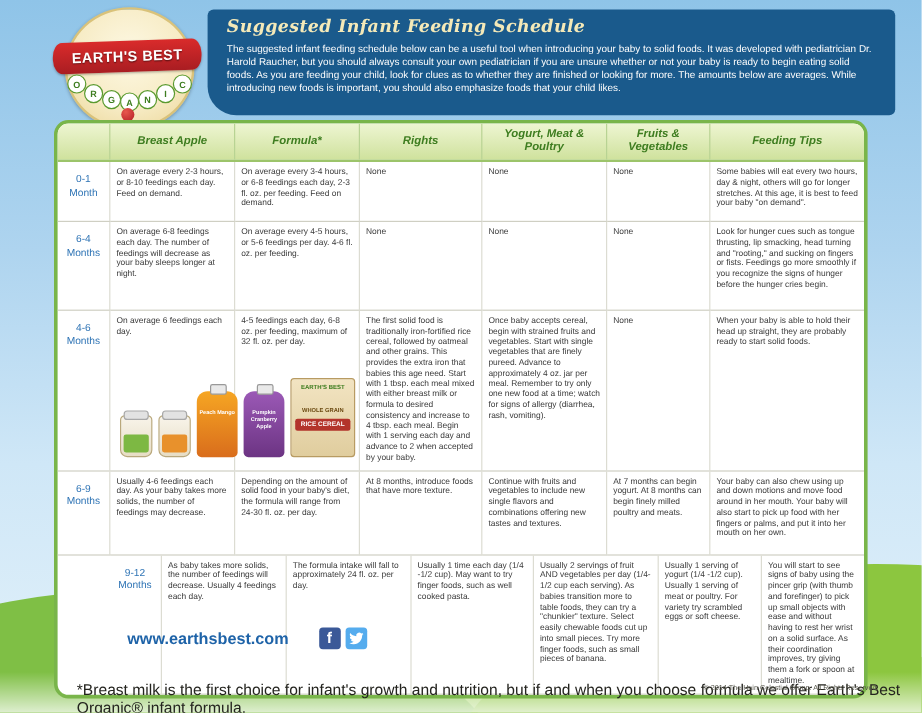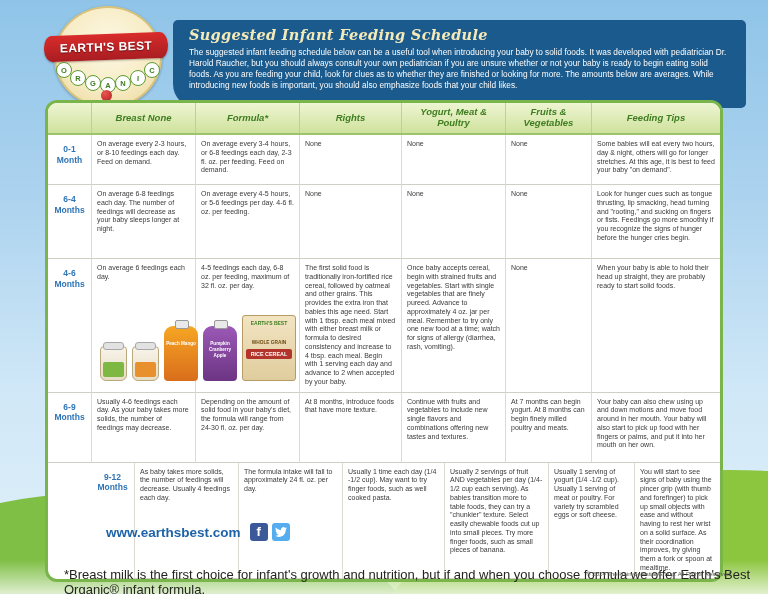--- a/index.html
+++ b/index.html
@@ -9,21 +9,21 @@
     background:linear-gradient(180deg,#8fc4e8 0%,#aed4ef 35%,#cfe7f7 65%,#e2f1fa 100%);
   }
   
   .hill{position:absolute;border-radius:50%;}
   .hill-back{width:980px;height:420px;left:-106px;top:468px;background:#a8d56b;}
   .hill-left{width:640px;height:360px;left:-210px;top:492px;background:#7fbf45;}
   .hill-right{width:720px;height:380px;left:370px;top:470px;background:#8cc63f;}
   .bottom-fade{position:absolute;left:0;bottom:0;width:100%;height:34px;
     background:linear-gradient(180deg,rgba(255,255,255,0),rgba(255,255,255,.75));}
   
-  .header-box{position:absolute;left:173px;top:20px;width:573px;height:88px;
+  .header-box{position:absolute;left:173px;top:8px;width:573px;height:88px;
     background:#1a5a8c;border-radius:5px 5px 5px 24px;
     padding:6px 14px 6px 16px;box-sizing:border-box;color:#fff;}
   .header-title{font-family:"DejaVu Serif",serif;font-style:italic;font-weight:bold;
     font-size:14.5px;color:#f4e9b8;margin:0 0 4px 0;letter-spacing:.3px;}
   .header-intro{font-size:8.3px;line-height:1.34;color:#fdfdfd;}
   
   .logo{position:absolute;left:50px;top:4px;width:112px;height:102px;}
   .logo-sun{position:absolute;left:4px;top:2px;width:104px;height:98px;border-radius:50%;
     background:radial-gradient(circle at 50% 38%,#fdf8e3 0%,#f7ecc6 55%,#ead493 100%);
     border:2px solid #d9c27a;box-shadow:0 1px 3px rgba(0,0,0,.3);}
@@ -42,21 +42,21 @@
   .trow{display:grid;grid-template-columns:44px 104px 104px 102px 104px 86px auto;}
   .thead{background:linear-gradient(180deg,#eef5d2,#cfe29d);border-bottom:2px solid #9cc46a;}
   .th{font-size:9.5px;font-weight:bold;font-style:italic;color:#3e7d20;text-align:center;
     padding:4px 3px;display:flex;align-items:center;justify-content:center;min-height:30px;
     box-sizing:border-box;border-right:1px solid #b8d393;line-height:1.15;}
   .th:last-child{border-right:none;}
   .td{font-size:7px;line-height:1.25;color:#3a3a3a;padding:5px 5px;
     border-right:1px solid #dcdcd2;border-bottom:1px solid #cfcfc3;box-sizing:border-box;}
   .td:last-child{border-right:none;}
   .trow:last-child .td{border-bottom:none;}
-  .age{color:#2f74b5;font-weight:bold;font-size:8.5px;text-align:center;padding-top:9px;line-height:1.25;}
+  .age{color:#2f74b5;font-weight:normal;font-size:8.5px;text-align:center;padding-top:9px;line-height:1.25;}
   .r1{min-height:50px;} .r2{min-height:74px;} .r3{min-height:128px;}
   .r4{min-height:70px;} .r5{min-height:104px;padding-left:43px;}
   
   .products{position:absolute;left:52px;top:212px;width:238px;height:66px;
     display:flex;align-items:flex-end;gap:5px;}
   .jar{width:25px;height:33px;background:linear-gradient(#f8f4ea,#e7ddc5);
     border:1px solid #b9a87c;border-radius:4px 4px 6px 6px;position:relative;}
   .jar:before{content:"";position:absolute;top:-5px;left:2px;right:2px;height:6px;
     background:#e2e2e2;border:1px solid #a8a8a8;border-radius:3px;}
   .jar-label{position:absolute;bottom:3px;left:2px;right:2px;height:15px;
@@ -69,21 +69,21 @@
     height:7px;background:#e9e9e9;border:1px solid #999;border-radius:2px;}
   .pouch.peach{background:linear-gradient(#f6a623,#d96d1c);}
   .pouch.pumpkin{background:linear-gradient(#9b59b6,#6c3483);}
   .cereal-box{width:52px;height:64px;background:linear-gradient(#f2e4c2,#e0cd9e);
     border:1px solid #b89b62;border-radius:3px;position:relative;text-align:center;}
   .cereal-brand{font-size:5px;font-weight:bold;color:#3e7d20;margin-top:4px;}
   .cereal-top{position:absolute;top:24px;left:3px;right:3px;font-size:4.8px;font-weight:bold;color:#6b4a12;}
   .cereal-band{position:absolute;top:33px;left:3px;right:3px;background:#b3342b;color:#fff;
     font-size:5.4px;font-weight:bold;padding:2px 0;border-radius:2px;}
   
-  .website{position:absolute;left:58px;top:420px;display:flex;align-items:center;gap:9px;}
+  .website{position:absolute;left:58px;top:420px;display:flex;align-items:center;gap:25px;}
   .website-link{color:#1e63a8;font-weight:bold;font-size:13.5px;text-decoration:none;}
   .social{display:flex;gap:4px;}
   .fb{width:18px;height:18px;background:#3b5998;color:#fff;border-radius:3px;font-weight:bold;
     font-size:13px;text-align:center;line-height:18px;cursor:pointer;}
   .tw{width:18px;height:18px;background:#55acee;border-radius:3px;display:flex;
     align-items:center;justify-content:center;cursor:pointer;}
   
   .footnote{position:absolute;left:64px;top:567px;font-size:13px;color:#24241f;}
   .copyright{position:absolute;right:36px;top:571px;font-size:6px;color:#55554a;}
 </style>
@@ -110,21 +110,21 @@
 
 <div class="header-box">
   <div class="header-title">Suggested Infant Feeding Schedule</div>
   <div class="header-intro">The suggested infant feeding schedule below can be a useful tool when introducing your baby to solid foods. It was developed with pediatrician Dr. Harold Raucher, but you should always consult your own pediatrician if you are unsure whether or not your baby is ready to begin eating solid foods. As you are feeding your child, look for clues as to whether they are finished or looking for more. The amounts below are averages. While introducing new foods is important, you should also emphasize foods that your child likes.</div>
 </div>
 
 <div class="schedule">
 
   <div class="trow thead">
     <div class="th"></div>
-    <div class="th">Breast None</div>
+    <div class="th">Breast Apple</div>
     <div class="th">Formula*</div>
     <div class="th">Rights</div>
     <div class="th">Yogurt, Meat &amp; Poultry</div>
     <div class="th">Fruits &amp; Vegetables</div>
     <div class="th">Feeding Tips</div>
   </div>
 
   <div class="trow r1">
     <div class="td age">
       <div>0-1</div>

